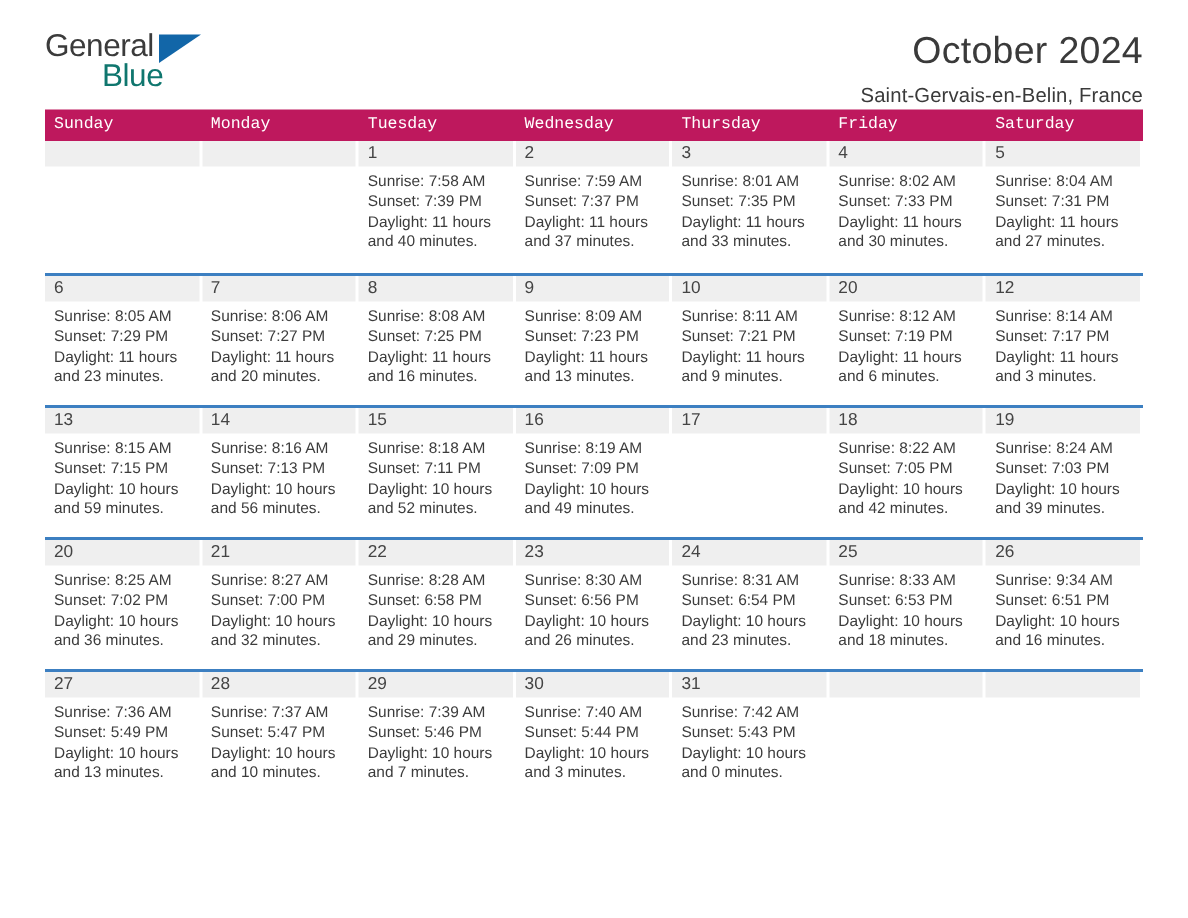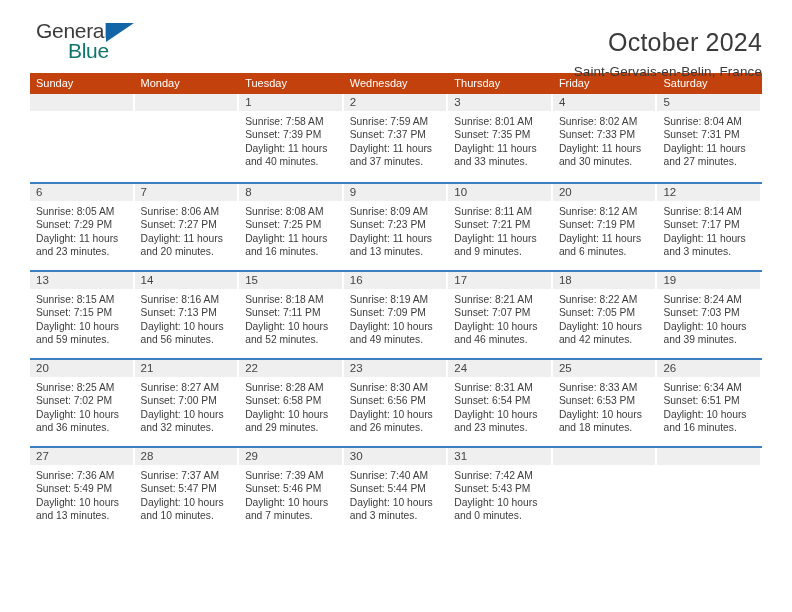--- a/index.html
+++ b/index.html
@@ -32,21 +32,21 @@
     box-sizing: border-box;
   }
   .logo {
     position: relative;
     width: 110px;
     height: 46px;
     user-select: none;
   }
   .logo-general {
     position: absolute;
-    left: 6px;
+    left: 0;
     top: 1px;
     font-size: 21px;
     letter-spacing: -0.3px;
     color: #3b3b3b;
     font-family: "Liberation Sans", sans-serif;
   }
   .logo-blue {
     position: absolute;
     left: 38px;
     top: 21px;
@@ -68,37 +68,37 @@
   .titles {
     text-align: right;
     padding-top: 2px;
   }
   .month-title {
     font-size: 25px;
     color: #3a3a3a;
     line-height: 1.15;
     font-weight: normal;
     letter-spacing: 0.2px;
-    margin-top: 8px;
   }
   .location {
     font-size: 13.5px;
     color: #3a3a3a;
     margin-top: 7px;
     letter-spacing: 0.1px;
   }
 
   
   .cal {
     width: 732px;
   }
   .weekhead {
     display: flex;
-    background: #c2410c;
+    background: #be185d;
     height: 21px;
+    font-family: Liberation Mono, monospace;
   }
   .weekhead .wd {
     flex: 1 1 0;
     color: #ffffff;
     font-size: 11px;
     line-height: 21px;
     padding-left: 6px;
     box-sizing: border-box;
     white-space: nowrap;
   }
@@ -355,25 +355,20 @@
         <div class="info">
           <div>Sunrise: 8:19 AM</div>
           <div>Sunset: 7:09 PM</div>
           <div class="dl">Daylight: 10 hours and 49 minutes.</div>
         </div>
           </div>
         </div>
       <div class="cell">
           <div class="cell-inner">
         <div class="daynum">17</div>
-        <div class="info">
-          <div>Sunrise: 8:21 AM</div>
-          <div>Sunset: 7:07 PM</div>
-          <div class="dl">Daylight: 10 hours and 46 minutes.</div>
-        </div>
           </div>
         </div>
       <div class="cell">
           <div class="cell-inner">
         <div class="daynum">18</div>
         <div class="info">
           <div>Sunrise: 8:22 AM</div>
           <div>Sunset: 7:05 PM</div>
           <div class="dl">Daylight: 10 hours and 42 minutes.</div>
         </div>
@@ -449,21 +444,21 @@
           <div>Sunrise: 8:33 AM</div>
           <div>Sunset: 6:53 PM</div>
           <div class="dl">Daylight: 10 hours and 18 minutes.</div>
         </div>
           </div>
         </div>
       <div class="cell">
           <div class="cell-inner">
         <div class="daynum">26</div>
         <div class="info">
-          <div>Sunrise: 6:34 AM</div>
+          <div>Sunrise: 9:34 AM</div>
           <div>Sunset: 6:51 PM</div>
           <div class="dl">Daylight: 10 hours and 16 minutes.</div>
         </div>
           </div>
         </div>
     </div>
 
     <div class="week">
       <div class="cell">
           <div class="cell-inner">

